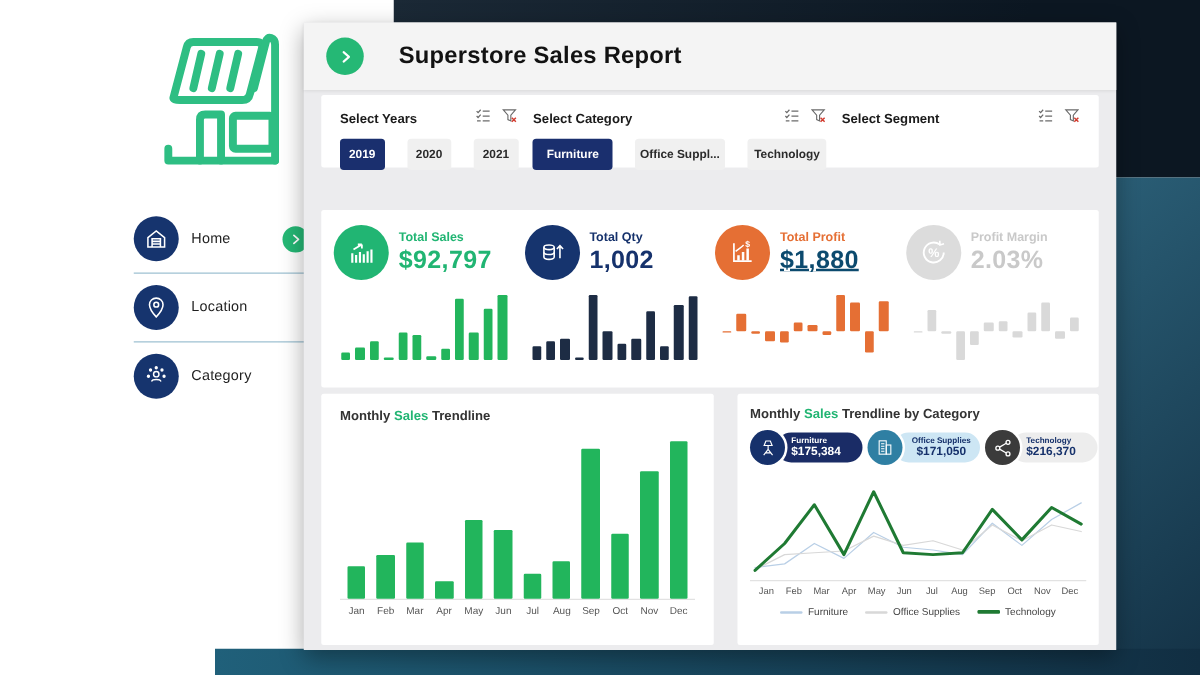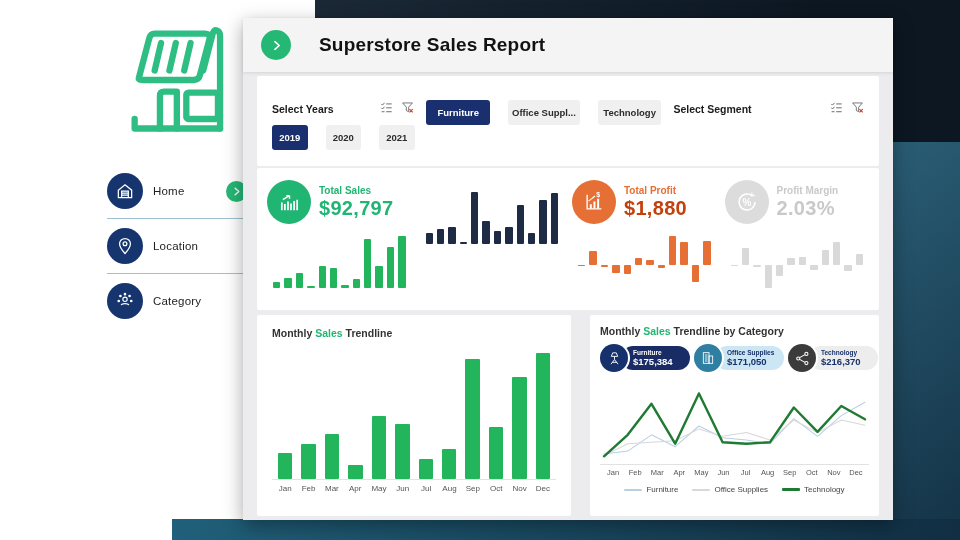--- a/index.html
+++ b/index.html
@@ -19,21 +19,21 @@
   .nav-label{font-size:11.5px;color:#1f1f1f;letter-spacing:.2px;}
   .nav-divider{height:1px;background:#9EC1D2;margin:2px 0;}
   .nav-chevron{width:21px;height:21px;border-radius:50%;background:#25B875;display:flex;align-items:center;justify-content:center;margin-left:auto;}
   
   .panel{position:absolute;left:243px;top:18px;width:650px;height:502px;background:#ECECEE;box-shadow:0 6px 18px rgba(0,0,0,.35);}
   .panel-header{position:absolute;left:0;top:0;right:0;height:54px;background:#F4F4F4;display:flex;align-items:center;padding-left:18px;gap:12px;box-shadow:0 1px 3px rgba(0,0,0,.10);}
   .header-circle{width:30px;height:30px;border-radius:50%;background:#25B875;display:flex;align-items:center;justify-content:center;}
   h1{font-size:19px;margin:16px;color:#121212;font-weight:800;letter-spacing:.2px;}
   .card{position:absolute;background:#fff;border-radius:2px;box-sizing:border-box;}
   
-  .card-filters{left:14px;top:58px;width:622px;height:90px;display:flex;gap:12px;padding:24px 15px;}
+  .card-filters{left:14px;top:58px;width:622px;height:58px;display:flex;gap:12px;padding:10px 15px;}
   .filter-group{display:flex;flex-direction:column;}
   .filter-group:nth-child(1){width:148px;}
   .filter-group:nth-child(2){width:244px;}
   .filter-group:nth-child(3){width:198px;}
   .filter-head{display:flex;align-items:center;margin-bottom:7px;}
   .filter-label{font-size:10.5px;font-weight:bold;color:#1b1b1b;}
   .filter-icons{margin-left:auto;display:flex;gap:8px;align-items:center;}
   .btn-row{display:flex;gap:18px;}
   .fbtn{font-size:9.5px;font-weight:bold;height:25px;display:flex;align-items:center;justify-content:center;background:#F0F0F0;color:#2b2b2b;border:none;border-radius:3px;flex:1;white-space:nowrap;padding:0 4px;cursor:pointer;font-family:inherit;}
   .fbtn.sel{background:#1A2F6E;color:#fff;}
@@ -163,20 +163,37 @@
                 </svg></span>
             </span>
           </div>
           <div class="btn-row">
             <button class="fbtn sel">2019</button>
             <button class="fbtn">2020</button>
             <button class="fbtn">2021</button>
           </div>
         </div>
         <div class="filter-group">
+          <div class="filter-head">
+            <span class="filter-label">Select Category</span>
+            <span class="filter-icons">
+              <span><svg viewBox="0 0 20 20" width="13" height="13" fill="none" stroke="#6a6a6a" stroke-width="1.5">
+                  <path d="M2 4.5 L3.8 6.3 L7 2.8"></path>
+                  <path d="M9.5 4.5 H18"></path>
+                  <path d="M2 10.5 L3.8 12.3 L7 8.8"></path>
+                  <path d="M9.5 10.5 H18"></path>
+                  <path d="M2.5 16.5 H7"></path>
+                  <path d="M9.5 16.5 H18"></path>
+                </svg></span>
+              <span><svg viewBox="0 0 20 20" width="13" height="13">
+                  <path d="M2.5 3 H17.5 L11.8 9.5 V16.5 L8.2 14.8 V9.5 Z" fill="none" stroke="#6a6a6a" stroke-width="1.4"></path>
+                  <path d="M13 12.5 L18 17.5 M18 12.5 L13 17.5" stroke="#D23B2F" stroke-width="1.8"></path>
+                </svg></span>
+            </span>
+          </div>
           <div class="btn-row">
             <button class="fbtn sel">Furniture</button>
             <button class="fbtn">Office Suppl...</button>
             <button class="fbtn">Technology</button>
           </div>
         </div>
         <div class="filter-group">
           <div class="filter-head">
             <span class="filter-label">Select Segment</span>
             <span class="filter-icons">
@@ -244,20 +261,34 @@
             </span>
             <span class="spark-slot">
               <span class="spark-bar" style="background: rgb(34, 181, 92); bottom: 0px; height: 78%;"></span>
             </span>
             <span class="spark-slot">
               <span class="spark-bar" style="background: rgb(34, 181, 92); bottom: 0px; height: 100%;"></span>
             </span>
           </div>
         </div>
         <div class="kpi">
+          <div class="kpi-head">
+            <span class="kpi-circle" style="background: rgb(22, 52, 110);">
+              <svg viewBox="0 0 24 24" width="22" height="22" fill="none" stroke="#fff" stroke-width="1.4">
+                <ellipse cx="9" cy="7.5" rx="4.5" ry="2"></ellipse>
+                <path d="M4.5 7.5 V16 c0 1.2 2 2 4.5 2 s4.5 -.8 4.5 -2 V7.5"></path>
+                <path d="M4.5 11.8 c0 1.2 2 2 4.5 2 s4.5 -.8 4.5 -2"></path>
+                <path d="M18.5 17 V6.5 M15.8 9 L18.5 6 L21.2 9"></path>
+              </svg>
+            </span>
+            <div>
+              <div class="kpi-label" style="color: rgb(22, 50, 108);">Total Qty</div>
+              <div class="kpi-value" style="color: rgb(22, 50, 108);">1,002</div>
+            </div>
+          </div>
           <div class="spark">
             <span class="spark-slot">
               <span class="spark-bar" style="background: rgb(29, 44, 68); bottom: 0px; height: 22%;"></span>
             </span>
             <span class="spark-slot">
               <span class="spark-bar" style="background: rgb(29, 44, 68); bottom: 0px; height: 28%;"></span>
             </span>
             <span class="spark-slot">
               <span class="spark-bar" style="background: rgb(29, 44, 68); bottom: 0px; height: 32%;"></span>
             </span>
@@ -295,21 +326,21 @@
             <span class="kpi-circle" style="background: rgb(229, 111, 52);">
               <svg viewBox="0 0 24 24" width="22" height="22" fill="none" stroke="#fff">
                 <path d="M4.5 4 V19.5 H20" stroke-width="1.5"></path>
                 <path d="M8.5 19 V14.5 M12.5 19 V11.5 M16.5 19 V8.5" stroke-width="2.2"></path>
                 <path d="M6 11 C9 8.5 10.5 8 13 5.5" stroke-width="1.3"></path>
                 <text x="14.5" y="7" font-size="7.5" fill="#fff" stroke="none" font-weight="bold">$</text>
               </svg>
             </span>
             <div>
               <div class="kpi-label" style="color: rgb(229, 111, 52);">Total Profit</div>
-              <div class="kpi-value" style="color: #c2410c;">$1,880</div>
+              <div class="kpi-value" style="color: #0c4a6e; text-decoration: underline;">$1,880</div>
             </div>
           </div>
           <div class="spark">
             <span class="spark-slot">
               <span class="spark-bar" style="background: rgb(229, 111, 52); top: 55%; height: 2.4%;"></span>
             </span>
             <span class="spark-slot">
               <span class="spark-bar" style="background: rgb(229, 111, 52); bottom: 45%; height: 25.6667%;"></span>
             </span>
             <span class="spark-slot">
@@ -451,21 +482,21 @@
             </div>
           </div>
           <div class="pill">
             <span class="pill-circle" style="background: rgb(47, 127, 163);">
               <svg viewBox="0 0 24 24" width="16" height="16" fill="none" stroke="#fff" stroke-width="1.3">
                 <rect x="5" y="4" width="8.5" height="16"></rect>
                 <rect x="13.5" y="9" width="5.5" height="11"></rect>
                 <path d="M7.3 7.5 h4 M7.3 10.5 h4 M7.3 13.5 h4 M7.3 16.5 h4"></path>
               </svg>
             </span>
-            <div class="pill-body" style="background: rgb(205, 230, 244);">
+            <div class="pill-body" style="background: rgb(205, 230, 244); text-align: center;">
               <div class="pill-name" style="color: rgb(22, 49, 107);">Office Supplies</div>
               <div class="pill-value" style="color: rgb(22, 49, 107);">$171,050</div>
             </div>
           </div>
           <div class="pill">
             <span class="pill-circle" style="background: rgb(59, 59, 59);">
               <svg viewBox="0 0 24 24" width="17" height="17" fill="none" stroke="#fff" stroke-width="1.5">
                 <circle cx="6" cy="12" r="2.2"></circle>
                 <circle cx="17.5" cy="5.5" r="2.2"></circle>
                 <circle cx="17.5" cy="18.5" r="2.2"></circle>

